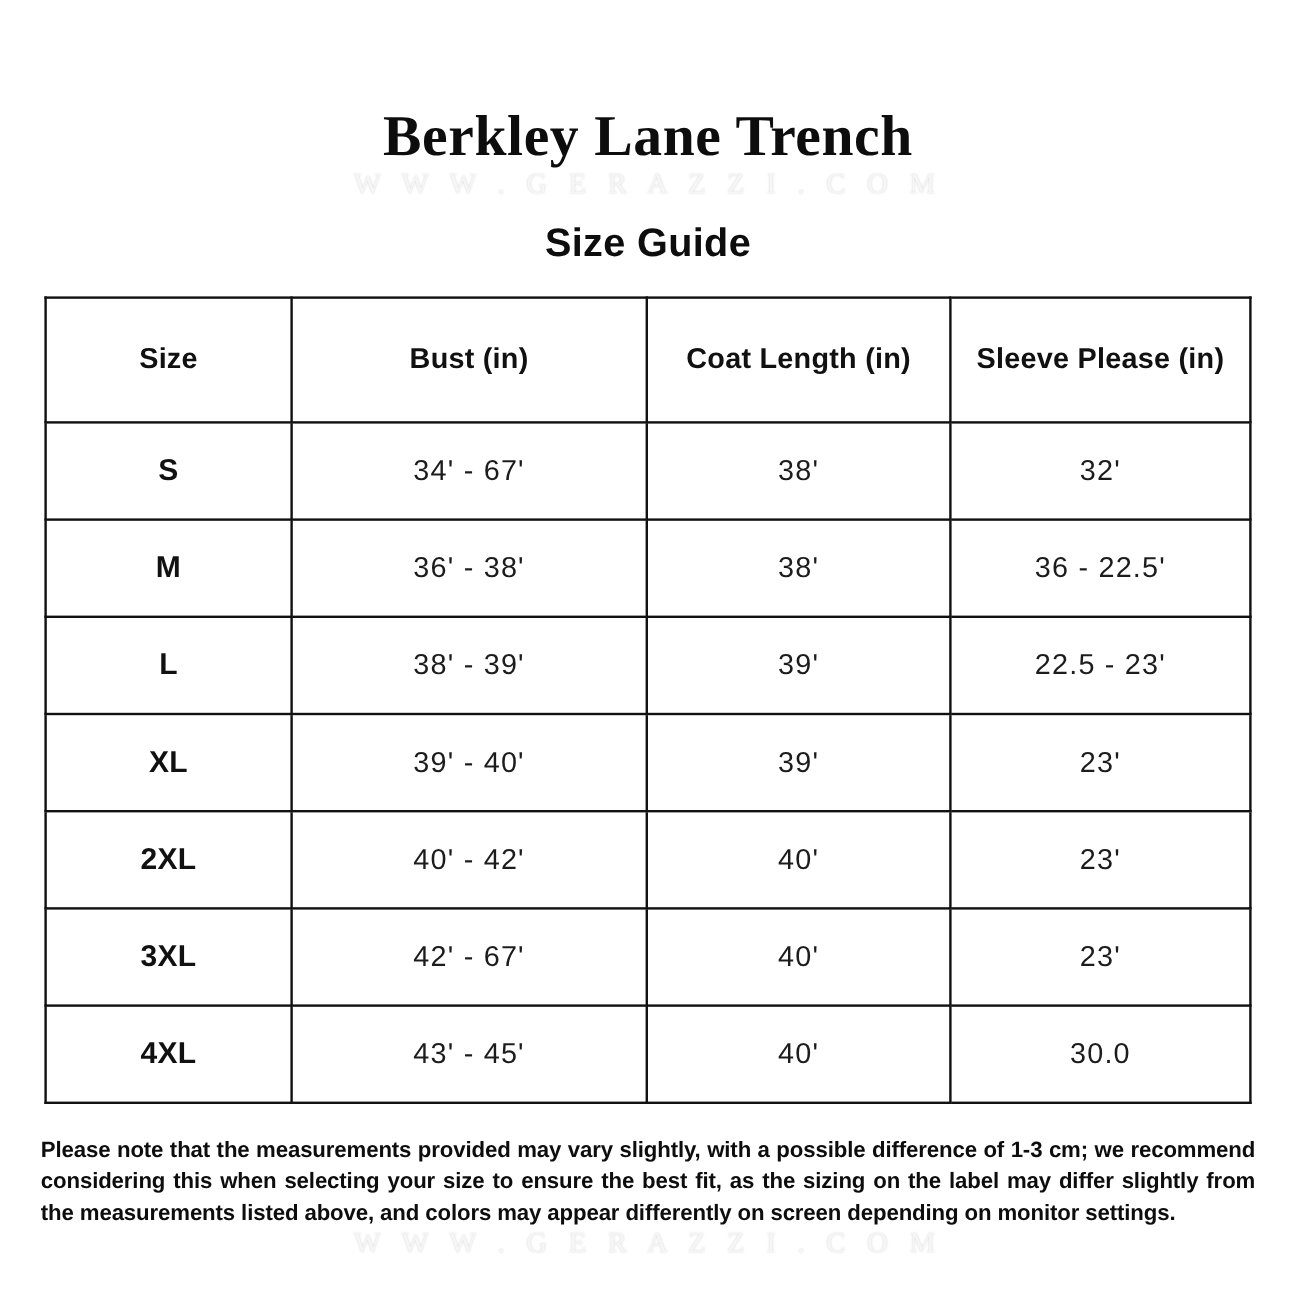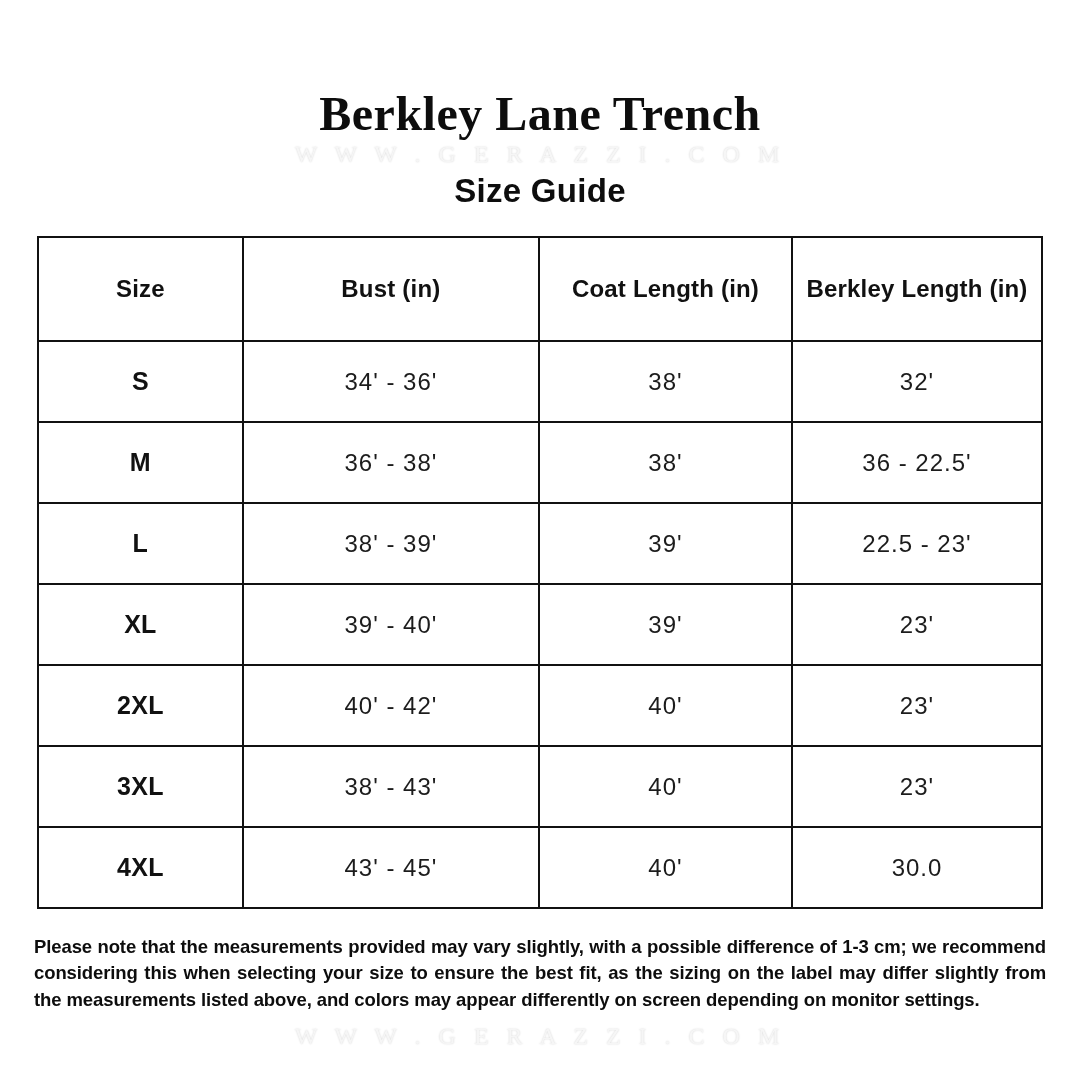--- a/index.html
+++ b/index.html
@@ -33,21 +33,21 @@
     font-size: 24px;
     letter-spacing: 6px;
     color: #f6f6f6;
     text-shadow: 0 0 2px rgba(0,0,0,0.18);
     white-space: nowrap;
     pointer-events: none;
   }
   .watermark.top { top: 141px; }
   .watermark.bottom { bottom: 30px; }
   .page-subtitle {
-    margin-top: 34px;
+    margin-top: 45px;
     font-weight: 700;
     font-size: 33px;
     letter-spacing: 0.3px;
     color: #0d0d0d;
   }
   table.size-table {
     width: 1006px;
     margin: 26px auto 0 auto;
     border-collapse: collapse;
     table-layout: fixed;
@@ -107,27 +107,27 @@
       <col class="col-size">
       <col class="col-bust">
       <col class="col-coat">
       <col class="col-sleeve">
     </colgroup>
     <thead>
       <tr>
         <th>Size</th>
         <th>Bust (in)</th>
         <th>Coat Length (in)</th>
-        <th>Berkley Length (in)</th>
+        <th>Sleeve Please (in)</th>
       </tr>
     </thead>
     <tbody>
         <tr>
           <td class="size-col">S</td>
-          <td class="value-col">34' - 36'</td>
+          <td class="value-col">34' - 67'</td>
           <td class="value-col">38'</td>
           <td class="value-col">32'</td>
         </tr>
         <tr>
           <td class="size-col">M</td>
           <td class="value-col">36' - 38'</td>
           <td class="value-col">38'</td>
           <td class="value-col">36 - 22.5'</td>
         </tr>
         <tr>
@@ -143,21 +143,21 @@
           <td class="value-col">23'</td>
         </tr>
         <tr>
           <td class="size-col">2XL</td>
           <td class="value-col">40' - 42'</td>
           <td class="value-col">40'</td>
           <td class="value-col">23'</td>
         </tr>
         <tr>
           <td class="size-col">3XL</td>
-          <td class="value-col">38' - 43'</td>
+          <td class="value-col">42' - 67'</td>
           <td class="value-col">40'</td>
           <td class="value-col">23'</td>
         </tr>
         <tr>
           <td class="size-col">4XL</td>
           <td class="value-col">43' - 45'</td>
           <td class="value-col">40'</td>
           <td class="value-col">30.0</td>
         </tr>
       </tbody>

